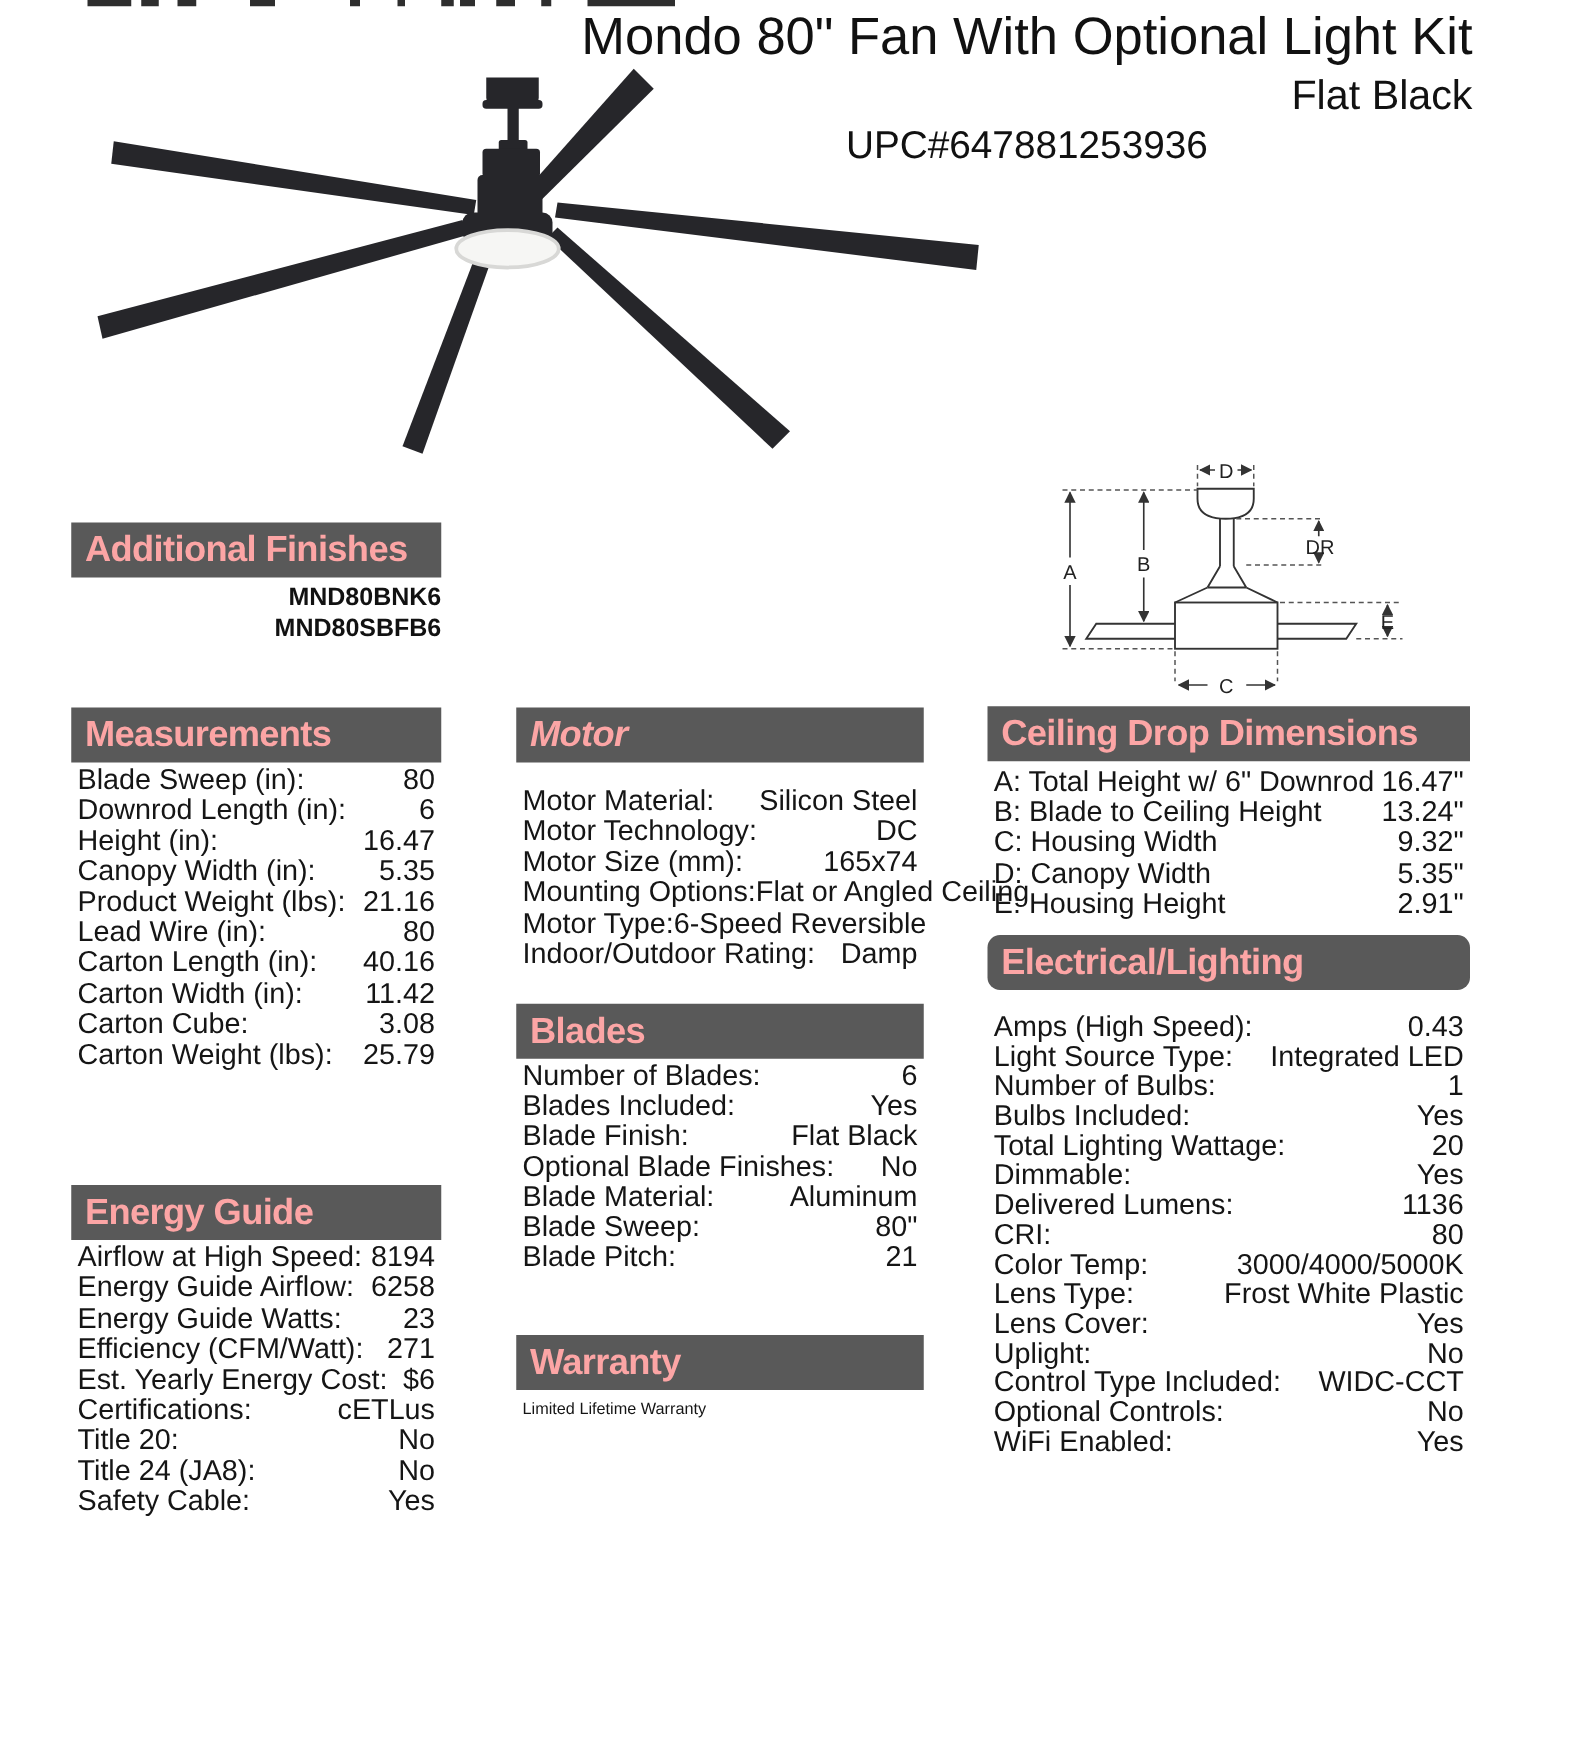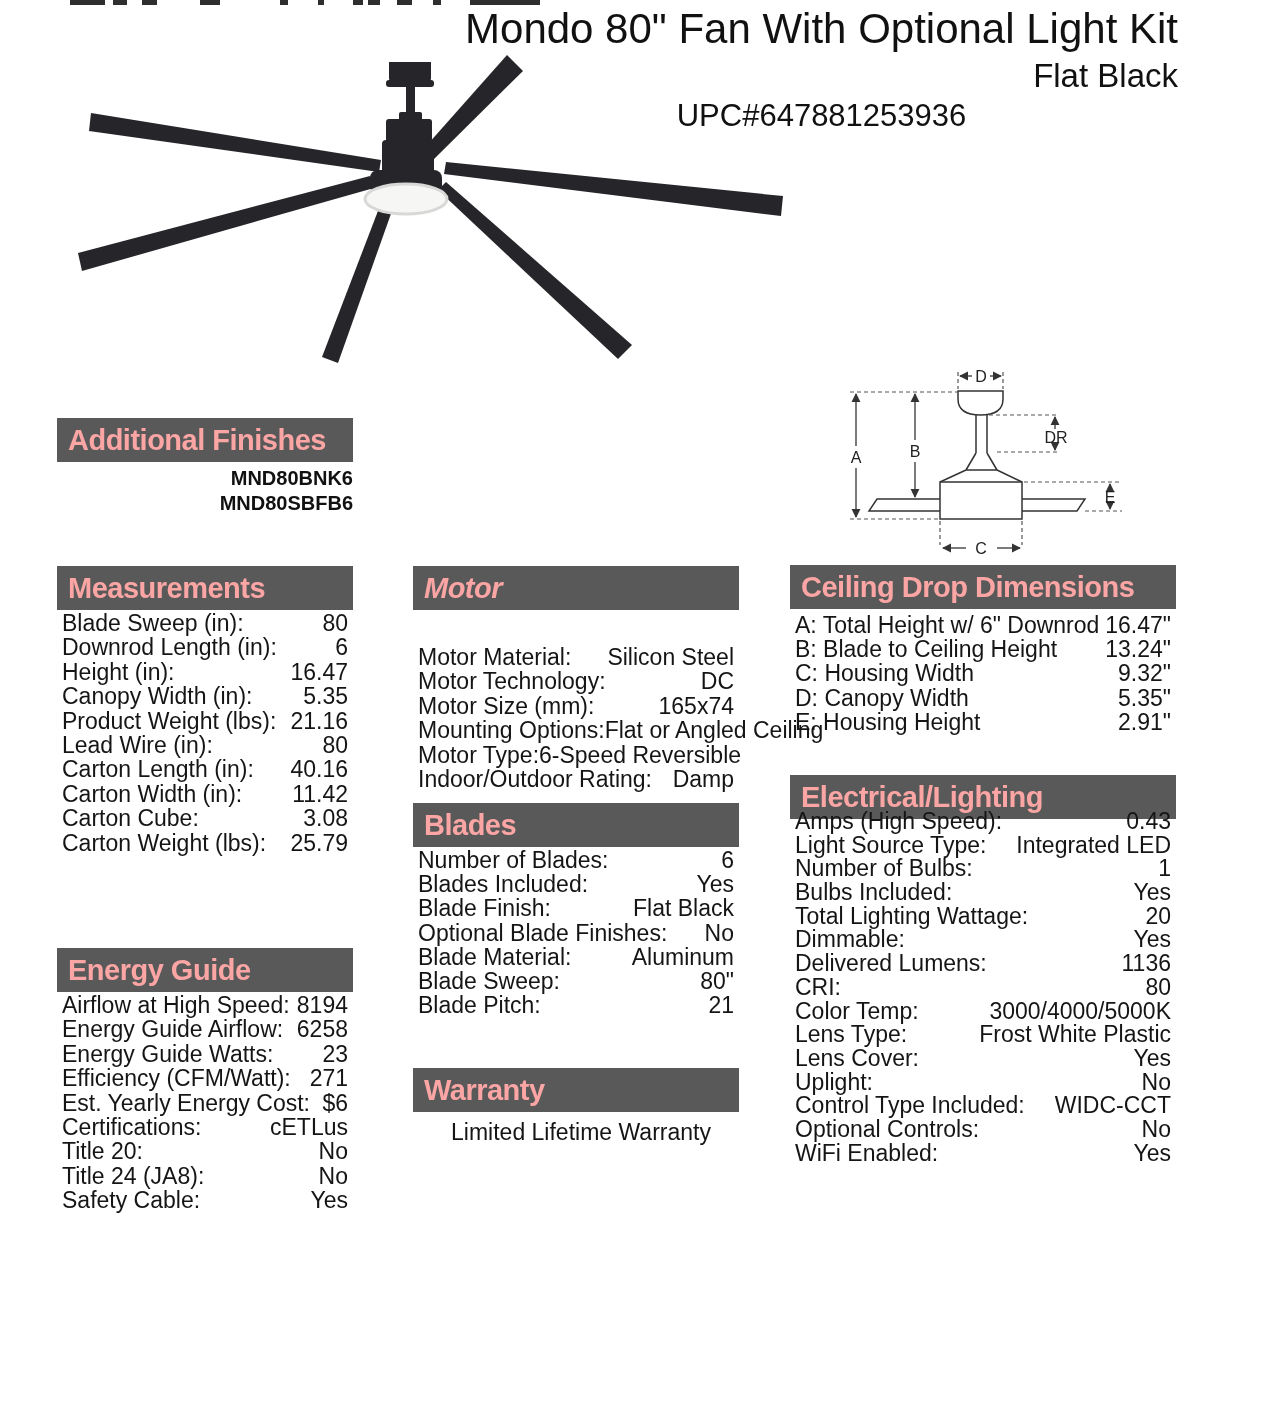--- a/index.html
+++ b/index.html
@@ -29,21 +29,21 @@
     padding:0 5px;font-size:23px;color:#151515;
   }
   .rows.rh244 .spec-row{height:24.4px;line-height:24.4px;}
   .rows.rh242 .spec-row{height:24.2px;line-height:24.2px;}
   .rows.rh237 .spec-row{height:23.7px;line-height:23.7px;}
   .spec-label{white-space:nowrap;}
   .spec-value{white-space:nowrap;text-align:right;}
   .finish-list .finish-item{
     font-size:20px;font-weight:bold;line-height:24.5px;color:#111;padding-left:3px;text-align:right;
   }
-  .warranty-text{font-size:23px;color:#151515;padding-left:5px;text-align:center;}
+  .warranty-text{font-size:13px;color:#151515;padding-left:5px;}
   svg text{font-family:"Liberation Sans", sans-serif;}
 </style>
 </head>
 <body>
 
 <div>
   <i class="logo-frag" style="left:70px;width:35px;"></i>
   <i class="logo-frag" style="left:113px;width:14px;"></i>
   <i class="logo-frag" style="left:142px;width:15px;"></i>
   <i class="logo-frag" style="left:200px;width:20px;"></i>
@@ -210,21 +210,21 @@
       <span class="spec-label">Title 24 (JA8):</span>
       <span class="spec-value">No</span>
     </div>
     <div class="spec-row">
       <span class="spec-label">Safety Cable:</span>
       <span class="spec-value">Yes</span>
     </div>
   </div>
 
 <div class="abs col-mid sec-header" style="top:566px;font-style:italic;">Motor</div>
-<div class="abs col-mid rows rh244" style="top:645px;">
+<div class="abs col-mid rows rh244" style="top:628px;">
     <div class="spec-row">
       <span class="spec-label">Motor Material:</span>
       <span class="spec-value">Silicon Steel</span>
     </div>
     <div class="spec-row">
       <span class="spec-label">Motor Technology:</span>
       <span class="spec-value">DC</span>
     </div>
     <div class="spec-row">
       <span class="spec-label">Motor Size (mm):</span>
@@ -296,21 +296,21 @@
     <div class="spec-row">
       <span class="spec-label">D: Canopy Width</span>
       <span class="spec-value">5.35"</span>
     </div>
     <div class="spec-row">
       <span class="spec-label">E: Housing Height</span>
       <span class="spec-value">2.91"</span>
     </div>
   </div>
 
-<div class="abs col-right sec-header" style="top:775px;">Electrical/Lighting</div>
+<div class="abs col-right sec-header" style="top:748px;border-radius:10px;">Electrical/Lighting</div>
 <div class="abs col-right rows rh237" style="top:810px;">
     <div class="spec-row">
       <span class="spec-label">Amps (High Speed):</span>
       <span class="spec-value">0.43</span>
     </div>
     <div class="spec-row">
       <span class="spec-label">Light Source Type:</span>
       <span class="spec-value">Integrated LED</span>
     </div>
     <div class="spec-row">

